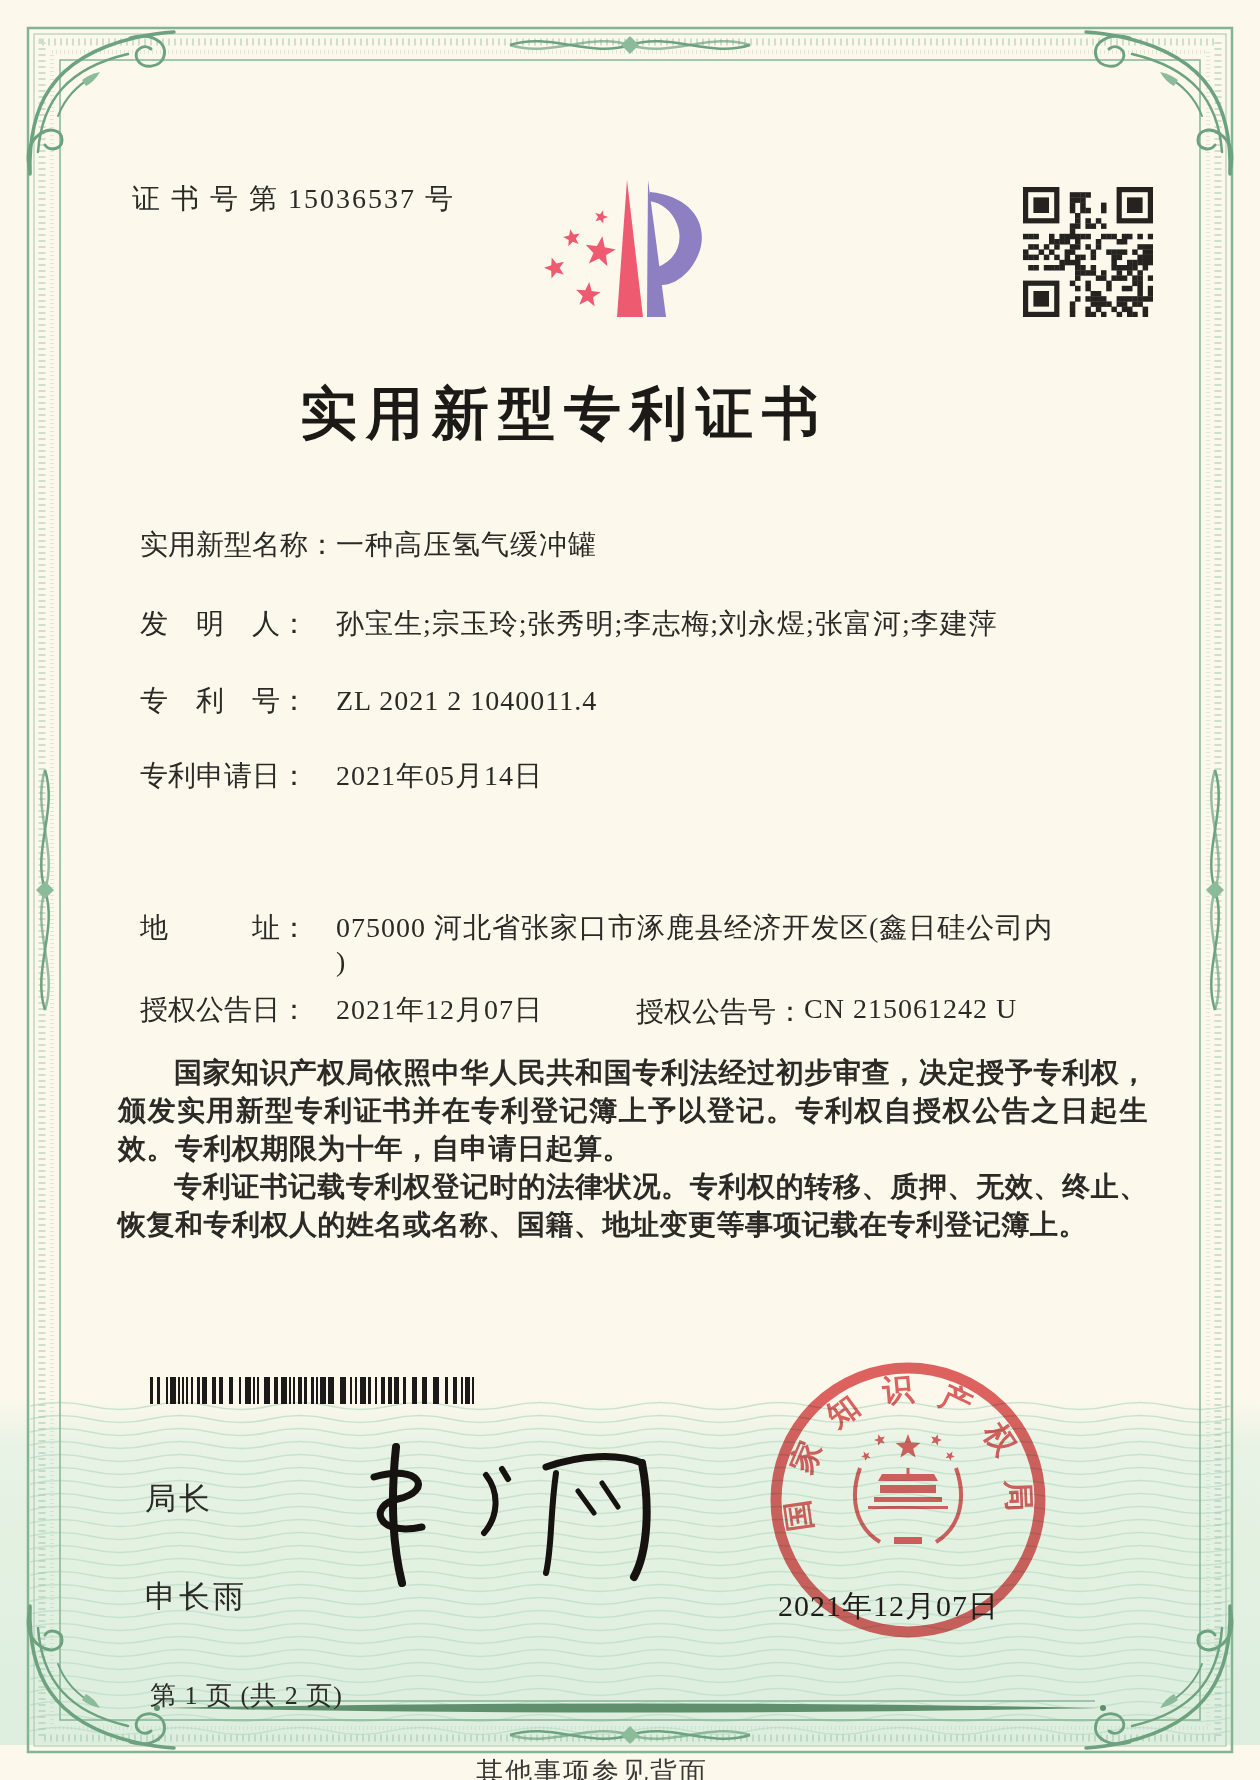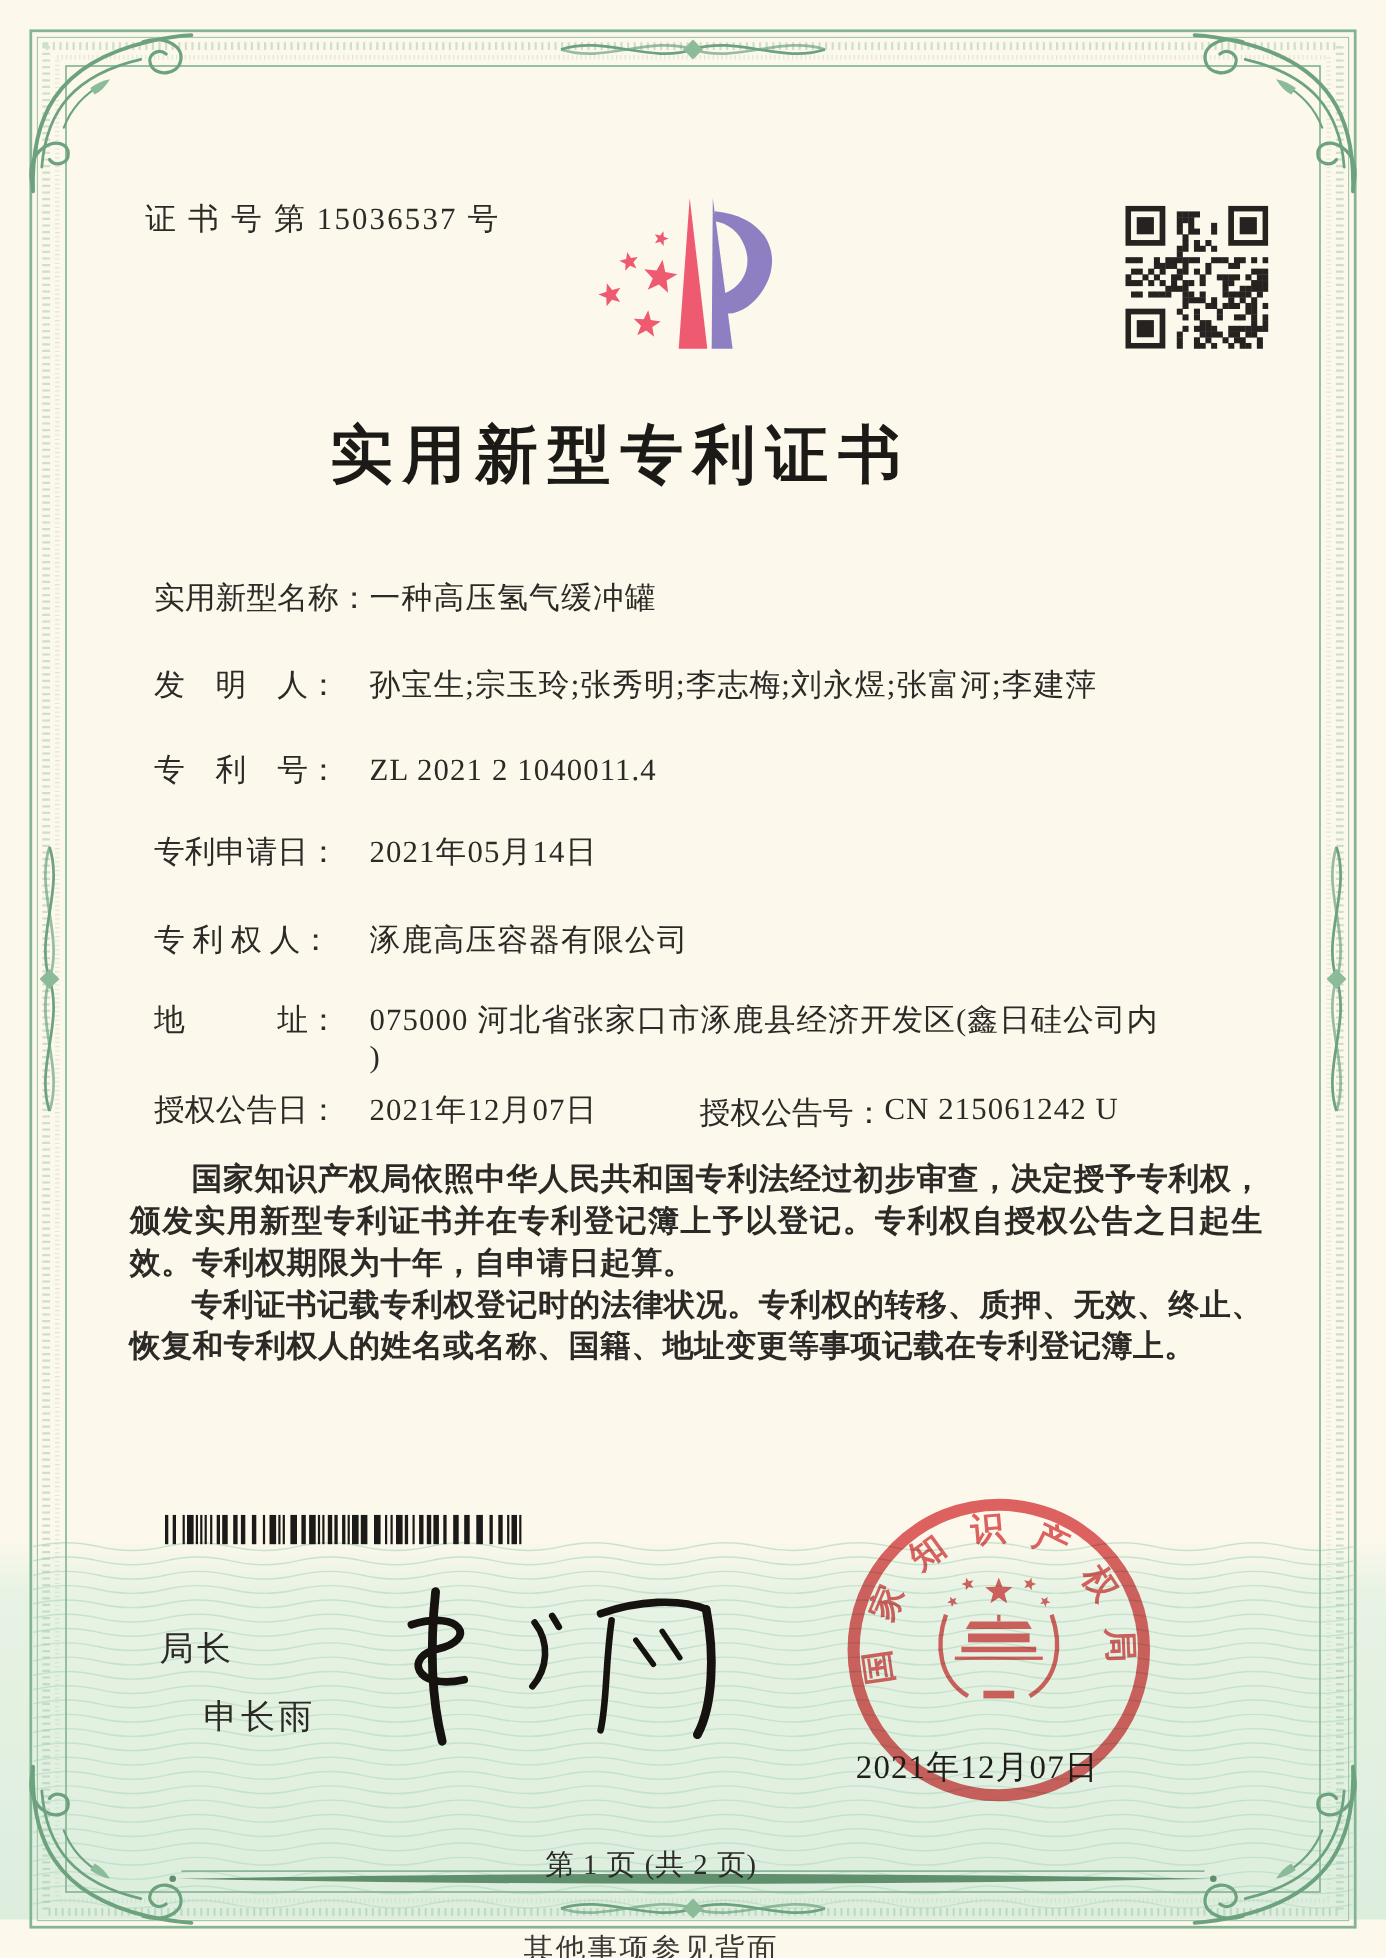--- a/index.html
+++ b/index.html
@@ -16,21 +16,21 @@
   .row{position:absolute;left:140px;display:flex;font-size:28px;line-height:34px;}
   .row .lab{width:196px;flex:none;}
   .row .val{letter-spacing:1px;white-space:nowrap;}
   .row .val .l2{display:block;}
   .pair{position:absolute;font-size:28px;display:flex;}
   .body-text{left:118px;top:1054px;width:1030px;font-size:28px;line-height:38px;
              text-align:justify;letter-spacing:0.5px;}
   .body-text p{margin:0;text-indent:2em;font-weight:bold;}
   .signer{left:145px;font-size:31px;letter-spacing:3px;text-align:right;}
   .seal-date{left:778px;top:1586px;font-size:30px;letter-spacing:1px;color:#1f1c1a;z-index:6;}
-  .page-info{left:150px;top:1678px;width:884px;text-align:center;font-size:26px;letter-spacing:1px;}
+  .page-info{left:150px;top:1678px;width:884px;font-size:26px;letter-spacing:1px;}
   .back-note{left:150px;top:1754px;width:884px;text-align:center;font-size:27px;letter-spacing:2px;color:#3a3834;}
   .bottom-tint{left:0;top:1398px;width:1260px;height:347px;z-index:0;
     background:linear-gradient(180deg, rgba(230,242,228,0) 0%, rgba(228,242,227,.85) 14%, #e3f1e1 45%, #ddeede 100%);}
   .content{z-index:5;}
 </style>
 </head>
 <body>
 
 <div class="page">
 
@@ -321,24 +321,20 @@
     <span class="val">一种高压氢气缓冲罐</span>
   </div>
   <div class="row content" style="top:684px;">
     <span class="lab">专　利　号：</span>
     <span class="val">ZL 2021 2 1040011.4</span>
   </div>
   <div class="row content" style="top:759px;">
     <span class="lab">专利申请日：</span>
     <span class="val">2021年05月14日</span>
   </div>
-  <div class="row content" style="top:839px;">
-    <span class="lab">专 利 权 人：</span>
-    <span class="val">涿鹿高压容器有限公司</span>
-  </div>
   <div class="row content" style="top:911px;">
     <span class="lab">地　　　址：</span>
     <span class="val"><span>075000 河北省张家口市涿鹿县经济开发区(鑫日硅公司内</span><span class="l2">)</span></span>
   </div>
   <div class="row content" style="top:993px;">
     <span class="lab">授权公告日：</span>
     <span class="val">2021年12月07日</span>
   </div>
   <div class="pair content" style="left:636px;top:993px;">
     <span>授权公告号：</span>
@@ -393,21 +389,21 @@
       <rect x="272" y="0" width="5" height="27" fill="#1c1a18"></rect>
       <rect x="283" y="0" width="6" height="27" fill="#1c1a18"></rect>
       <rect x="295" y="0" width="3" height="27" fill="#1c1a18"></rect>
       <rect x="303" y="0" width="4" height="27" fill="#1c1a18"></rect>
       <rect x="311" y="0" width="2" height="27" fill="#1c1a18"></rect>
       <rect x="315" y="0" width="5" height="27" fill="#1c1a18"></rect>
       <rect x="322" y="0" width="2" height="27" fill="#1c1a18"></rect>
     </svg>
 
   <div class="abs content signer" style="top:1478px;">局长</div>
-  <div class="abs content signer" style="top:1540px;margin-left:40px;">申长雨</div>
+  <div class="abs content signer" style="top:1576px;">申长雨</div>
 
   <svg class="abs content" style="left:350px;top:1425px;" width="310" height="165" viewBox="0 0 310 165" fill="none" stroke="#15120f" stroke-linecap="round">
     <path d="M46,22 C42,60 40,110 52,158" stroke-width="8"></path>
     <path d="M24,52 C70,38 84,66 48,74 C18,80 26,112 72,102" stroke-width="7"></path>
     <path d="M136,50 C150,68 148,92 134,108" stroke-width="6"></path>
     <path d="M152,44 l6,10" stroke-width="6"></path>
     <path d="M196,42 C230,30 268,28 292,38" stroke-width="7"></path>
     <path d="M292,38 C300,80 298,126 284,152" stroke-width="8"></path>
     <path d="M206,48 C200,90 202,122 196,148" stroke-width="6"></path>
     <path d="M228,66 l16,22" stroke-width="5"></path>

